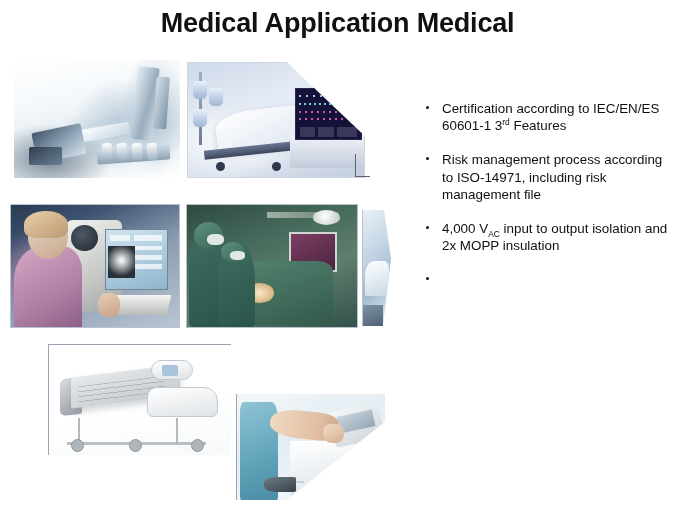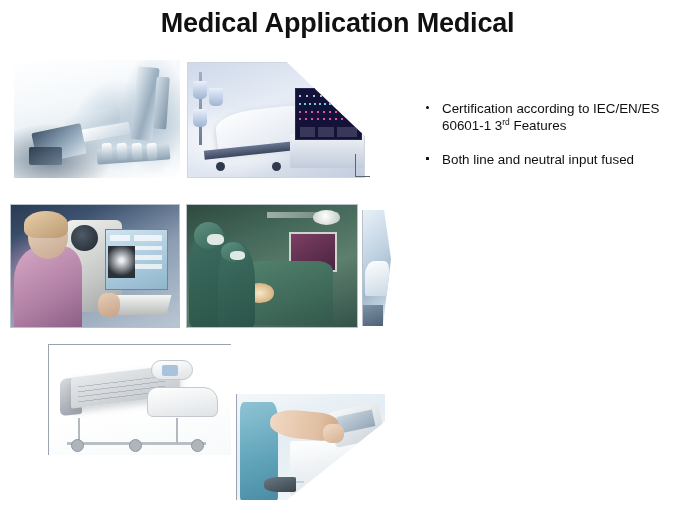--- a/index.html
+++ b/index.html
@@ -548,19 +548,18 @@
         <div class="arm3"></div>
         <div class="hand2"></div>
         <div class="dark"></div>
       </div>
     </div>
 
   </div>
 
   <div id="bullets">
       <div class="bullet"><span class="dot"></span><span><span>Certification according to IEC/EN/ES 60601-1 3</span><sup>rd</sup><span> Features</span></span></div>
+      <div class="bullet"><span class="dot"></span><span><span>Risk management process according to ISO-14971, including risk management file</span></span></div>
+      <div class="bullet"><span class="dot"></span><span><span>4,000 V</span><sub>AC</sub><span> input to output isolation and 2x MOPP insulation</span></span></div>
       <div class="bullet"><span class="dot"></span></div>
-      <div class="bullet"><span class="dot"></span></div>
-      <div class="bullet"><span class="dot"></span></div>
-      <div class="bullet"><span class="dot"></span><span><span>Both line and neutral input fused</span></span></div>
     </div>
 
 </div>
 
 </body></html>

